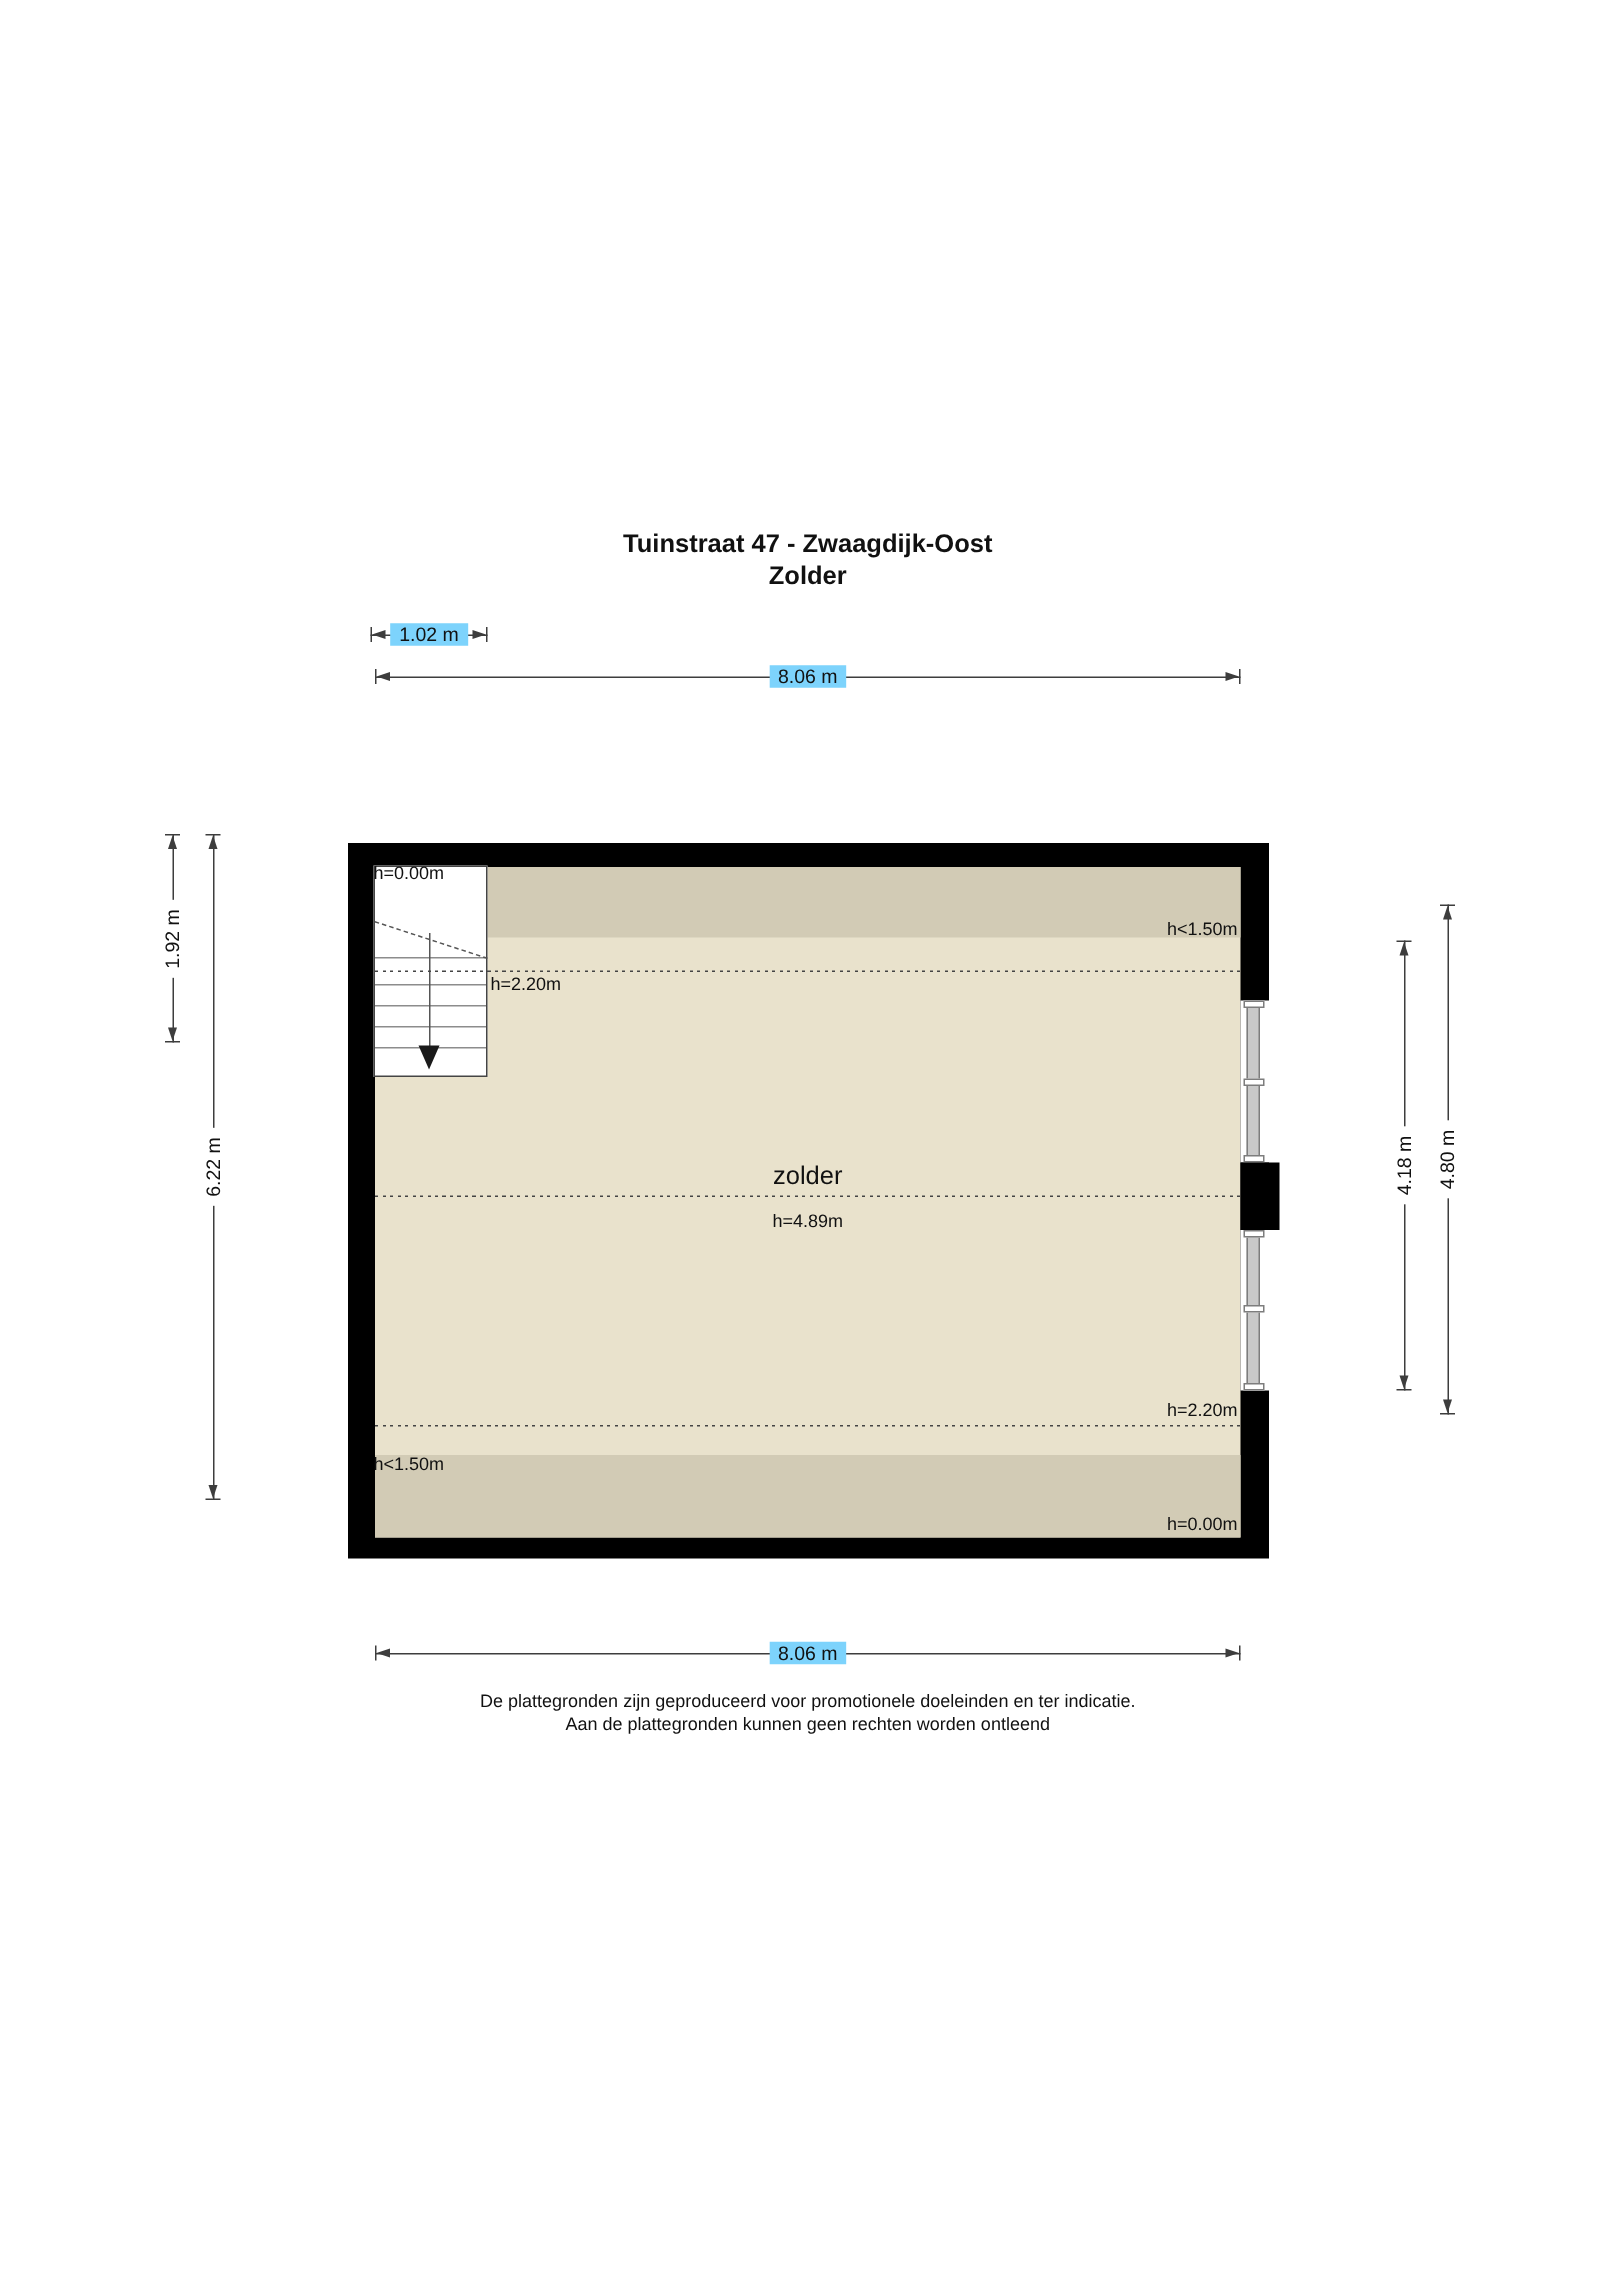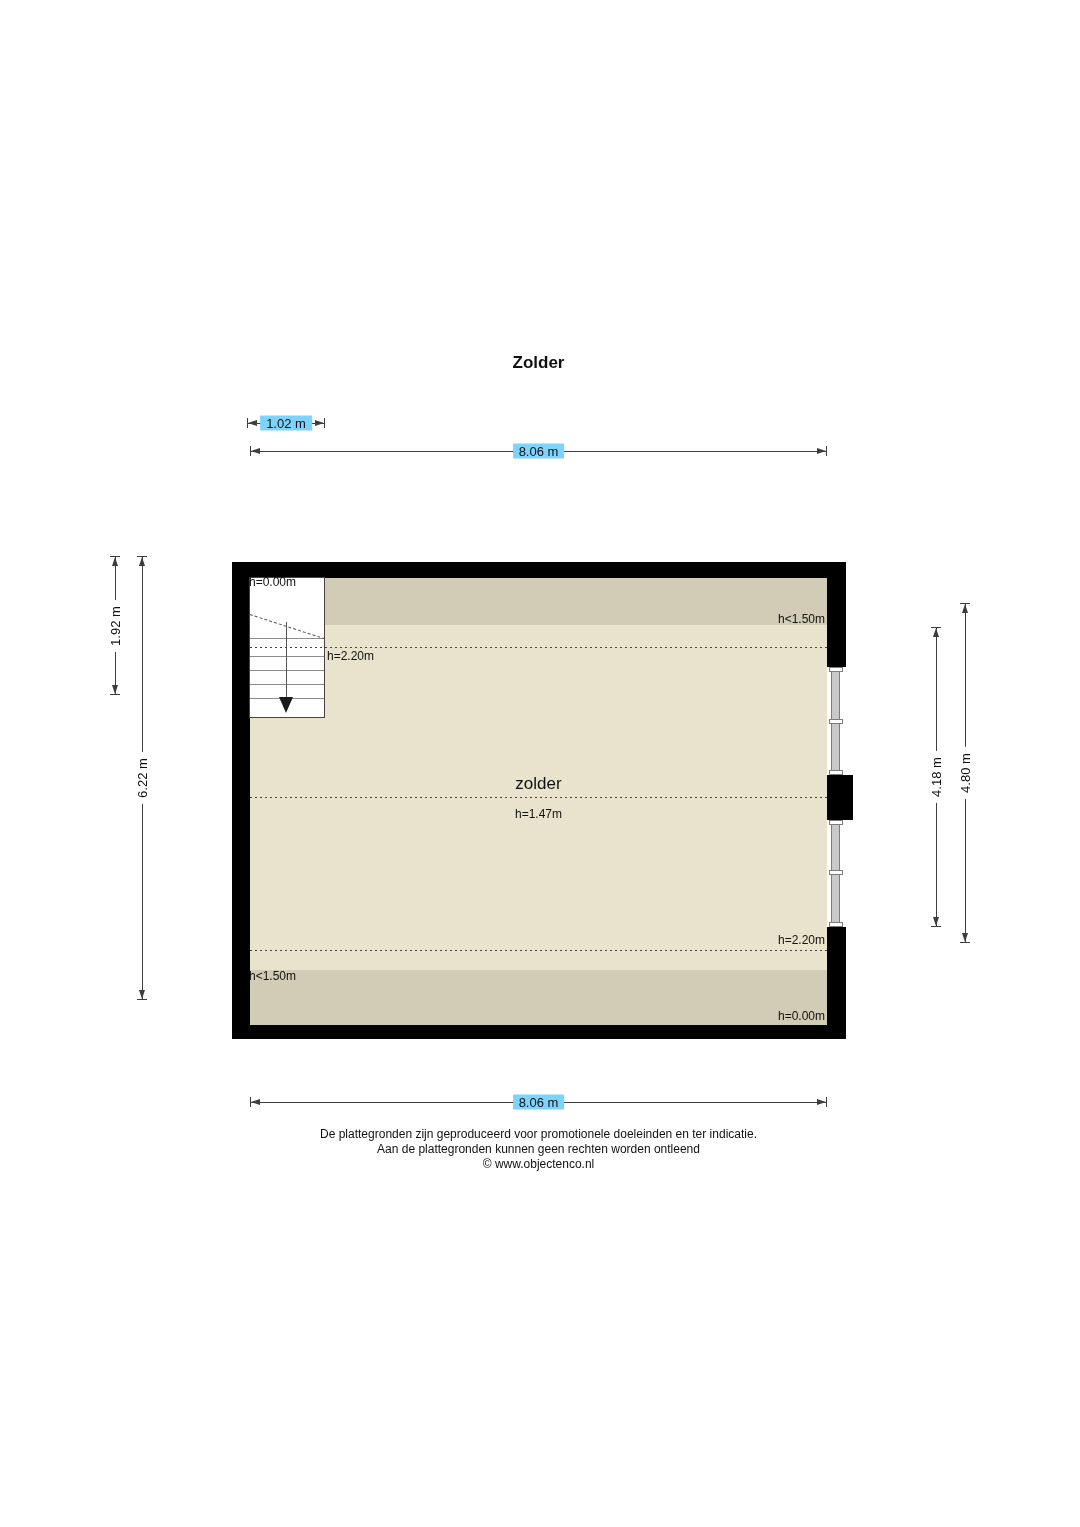--- a/index.html
+++ b/index.html
@@ -69,20 +69,21 @@
   
   .footer{position:absolute;left:0;top:1127px;width:1077px;text-align:center;
         font-size:12px;line-height:15px;color:#111;}
 </style>
 </head>
 <body>
 
 <div id="page" style="--wall: #000000; --floor: #E9E2CC; --low-ceiling-zone: #D2CBB5; --stairs: #FFFFFF; --window-frame: #C9C9C9;">
 
   <div class="title">
+    <div>Tuinstraat 47 - Zwaagdijk-Oost</div>
     <div>Zolder</div>
   </div>
 
   <div class="hdim" style="left:247px;top:416px;width:78px;">
     <div class="line"></div>
     <div class="tick-l"></div>
     <div class="tick-r"></div>
     <div class="arr-l"></div>
     <div class="arr-r"></div>
     <span class="dimlabel">1.02 m</span>
@@ -152,21 +153,21 @@
         <div class="tread" style="top:120px;"></div>
         <div class="stair-diag"></div>
         <div class="stair-line"></div>
         <div class="stair-head"></div>
       </div>
 
       <div class="lbl" style="left:-1px;top:-3px;">h=0.00m</div>
       <div class="lbl" style="right:2px;top:34px;">h&lt;1.50m</div>
       <div class="lbl" style="left:77px;top:71px;">h=2.20m</div>
       <div class="lbl room-name" style="left:50%;top:196px;transform:translateX(-50%);">zolder</div>
-      <div class="lbl" style="left:50%;top:229px;transform:translateX(-50%);">h=1.47m</div>
+      <div class="lbl" style="left:50%;top:229px;transform:translateX(-50%);">h=4.89m</div>
       <div class="lbl" style="right:2px;top:355px;">h=2.20m</div>
       <div class="lbl" style="left:-1px;top:391px;">h&lt;1.50m</div>
       <div class="lbl" style="right:2px;top:431px;">h=0.00m</div>
     </div>
 
     <div class="win" style="top:105px;height:108px;">
       <div class="winbar"></div>
       <div class="windiv" style="top:0;"></div>
       <div class="windiv" style="top:52px;"></div>
       <div class="windiv" style="bottom:0;"></div>
@@ -185,16 +186,15 @@
     <div class="tick-l"></div>
     <div class="tick-r"></div>
     <div class="arr-l"></div>
     <div class="arr-r"></div>
     <span class="dimlabel">8.06 m</span>
   </div>
 
   <div class="footer">
     <div>De plattegronden zijn geproduceerd voor promotionele doeleinden en ter indicatie.</div>
     <div>Aan de plattegronden kunnen geen rechten worden ontleend</div>
-    <div>© www.objectenco.nl</div>
   </div>
 
 </div>
 
 </body></html>

